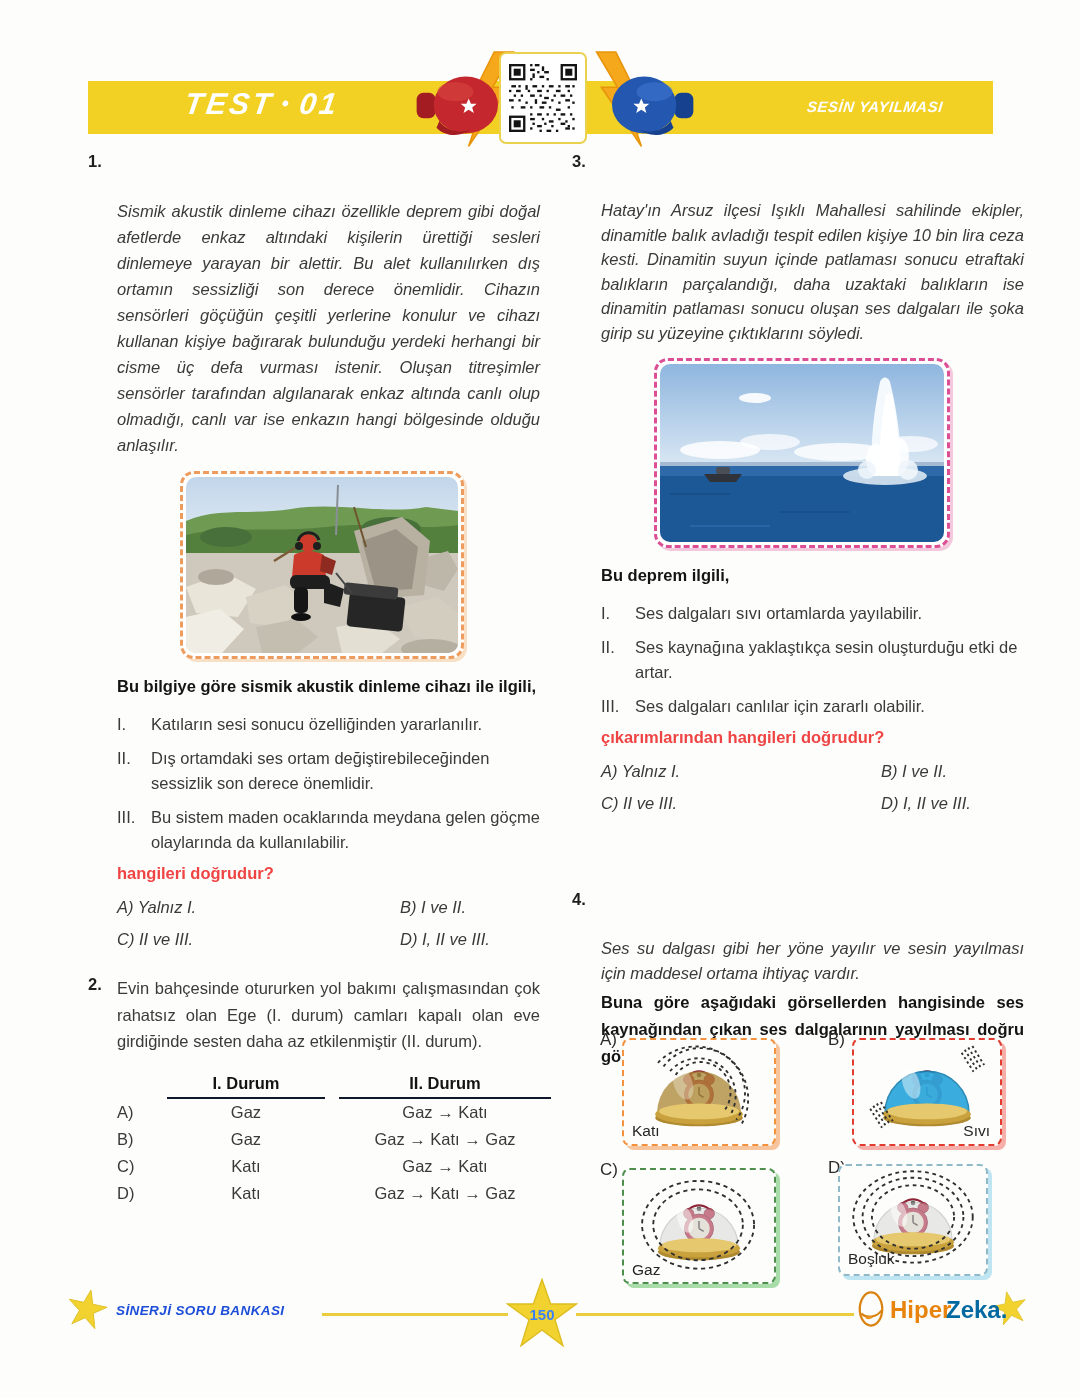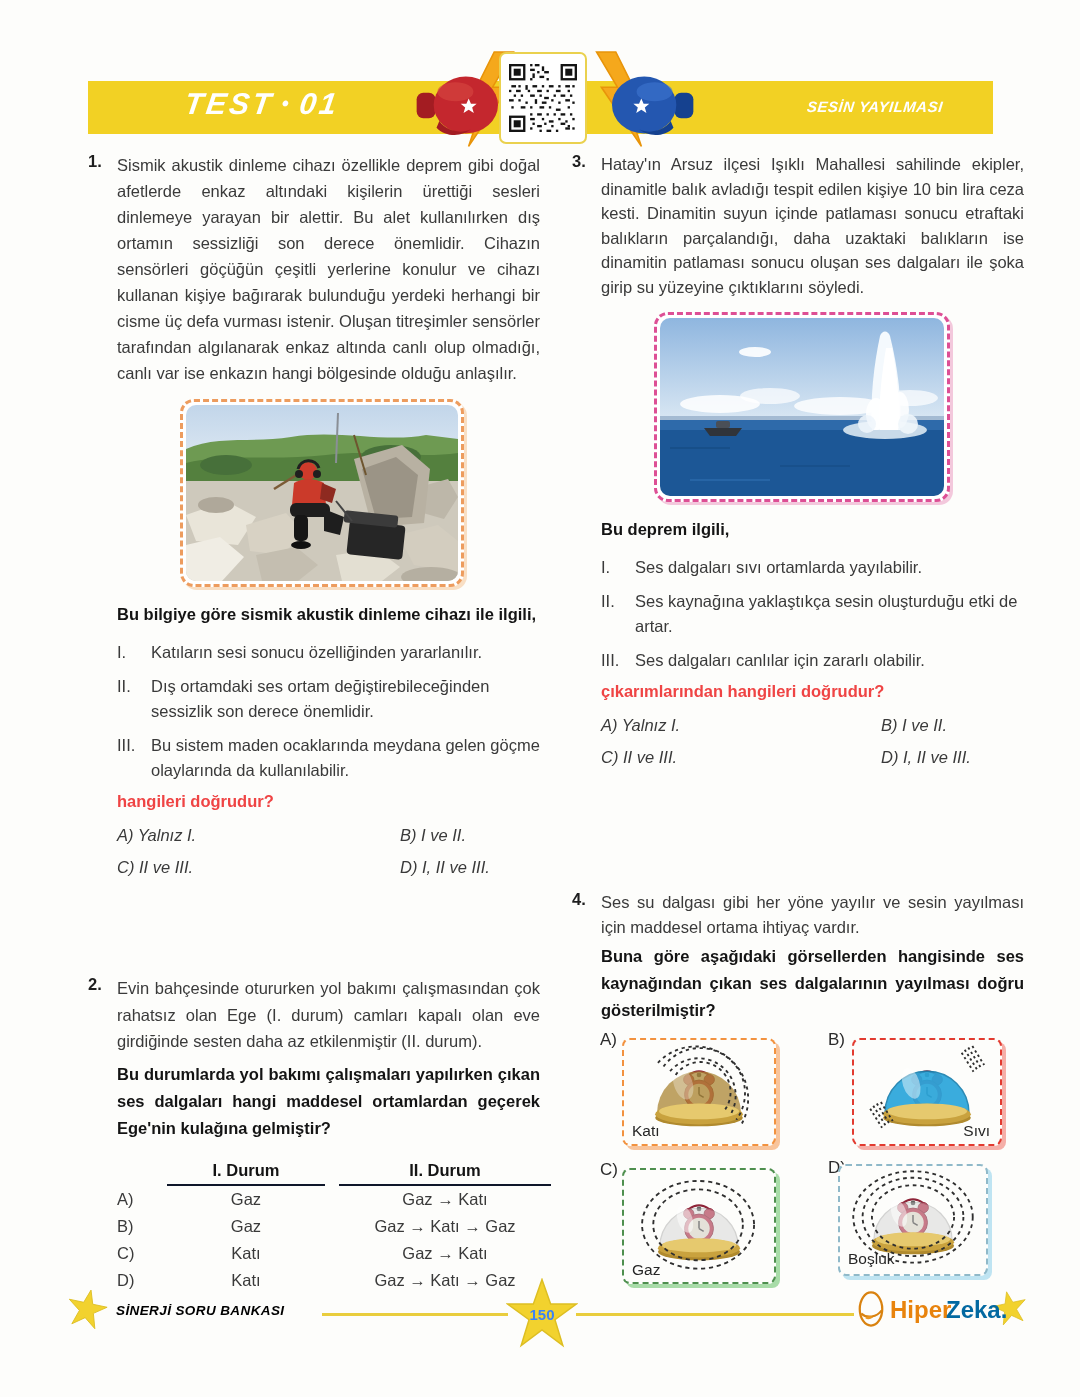--- a/index.html
+++ b/index.html
@@ -12,21 +12,21 @@
   .test-label .dot{font-size:20px;vertical-align:4px;padding:0 8px;}
   .topic-label{position:absolute;left:760px;top:98px;width:230px;text-align:center;font-size:15px;
         font-weight:800;font-style:italic;color:#fff;letter-spacing:.5px;transform:skewX(-6deg);}
   .hdr-asm{position:absolute;left:415px;top:42px;width:280px;height:112px;}
   .qr-box{position:absolute;left:84px;top:10px;width:84px;height:88px;background:#fff;
         border:2px solid #EAD14E;border-radius:7px;display:flex;align-items:center;justify-content:center;}
   
   .q{position:absolute;width:452px;font-size:16.5px;}
   .qrow{display:flex;}
   .qnum{width:29px;flex:none;font-weight:700;color:#1E1E1E;}
-  .body-it{flex:1;text-align:justify;line-height:26px;}
+  .body-it{flex:1;font-style:italic;text-align:justify;line-height:26px;margin-top:46px;}
   .body-up{flex:1;text-align:justify;line-height:26.5px;}
   .stem{font-weight:700;color:#141414;text-align:justify;line-height:27px;margin:14px 0 0 29px;}
   .items{margin:12px 0 0 29px;}
   .item{display:flex;line-height:25px;margin-bottom:9px;}
   .roman{width:34px;flex:none;}
   .itext{flex:1;}
   .qword{font-weight:700;color:#ef4444;margin:2px 0 0 29px;}
   .choices{margin:15px 0 0 29px;display:grid;row-gap:13px;}
   .c283{grid-template-columns:283px auto;}
   .c280{grid-template-columns:280px auto;}
@@ -48,21 +48,21 @@
   .optbox{position:absolute;border:2.5px dashed;border-radius:8px;background:#FDFDFB;}
   .optbox svg{position:absolute;left:50%;top:46%;transform:translate(-50%,-50%);}
   .medium{position:absolute;font-size:15.5px;color:#262626;z-index:3;}
   .boxA{left:22px;top:8px;width:150px;height:104px;border-color:#F2923F;box-shadow:4px 4px 0 #F8C49B;}
   .boxB{left:252px;top:8px;width:146px;height:104px;border-color:#E23B30;box-shadow:4px 4px 0 #F5AFA8;}
   .boxC{left:22px;top:138px;width:150px;height:112px;border-color:#4E8F4E;box-shadow:4px 4px 0 #A8DCA8;}
   .boxD{left:238px;top:134px;width:146px;height:108px;border-color:#8FB9C9;box-shadow:4px 4px 0 #BFE4F2;}
   
   .fline{position:absolute;height:3px;background:#E9CD3D;}
   .brand{position:absolute;left:116px;top:1303px;font-size:13.5px;font-weight:700;font-style:italic;
-         color:#000000;letter-spacing:.4px;}
+         color:#1d4ed8;letter-spacing:.4px;}
   .pagenum{position:absolute;left:506px;top:1306px;width:72px;text-align:center;
          font-size:15px;font-weight:700;color:#3b82f6;z-index:2;}
   .logo-hiper{position:absolute;left:890px;top:1296px;font-size:24px;font-weight:700;color:#E8830D;z-index:2;}
   .logo-zeka{position:absolute;left:946px;top:1296px;font-size:24px;font-weight:800;color:#0369a1;z-index:2;}
 </style>
 </head>
 <body>
 
 <div class="page">
 
@@ -258,21 +258,20 @@
       <div class="choice"><span>C)</span> <span>II ve III.</span></div>
       <div class="choice"><span>D)</span> <span>I, II ve III.</span></div>
     </div>
   </div>
 
   <div class="q" style="left:88px;top:975px">
     <div class="qrow">
       <span class="qnum">2.</span>
       <span class="body-up">Evin bahçesinde otururken yol bakımı çalışmasından çok rahatsız olan Ege (I. durum) camları kapalı olan eve girdiğinde sesten daha az etkilenmiştir (II. durum).</span>
     </div>
-    <div class="stem" style="margin-top:6px">Bu durumlarda yol bakımı çalışmaları yapılırken çıkan ses dalgaları hangi maddesel ortamlardan geçerek Ege'nin kulağına gelmiştir?</div>
     <div class="durum">
       <div class="trow thead">
         <span></span>
         <span class="hc">I. Durum</span>
         <span class="hc">II. Durum</span>
       </div>
       <div class="trow">
         <span>A)</span>
         <span class="cc">Gaz</span>
         <span class="cc">Gaz → Katı</span>

